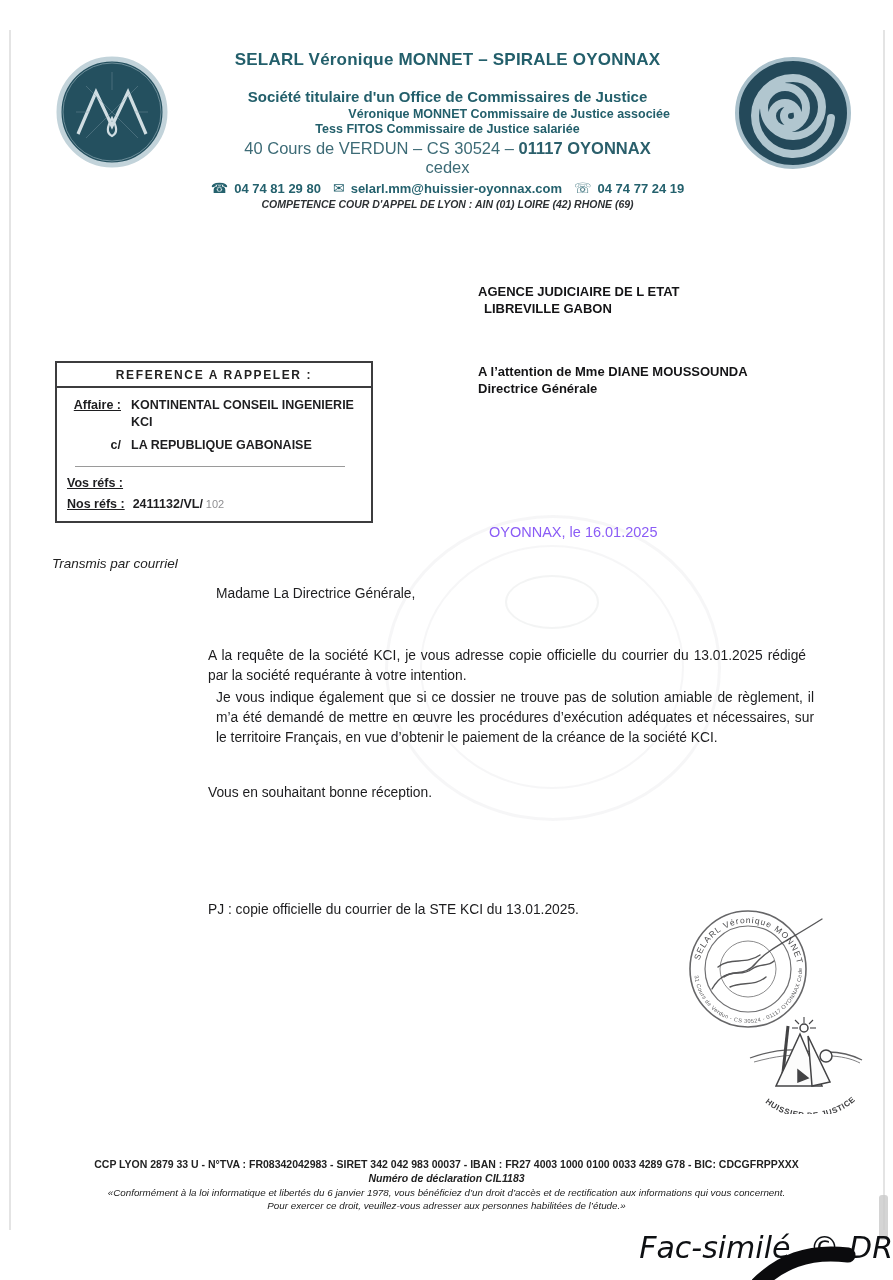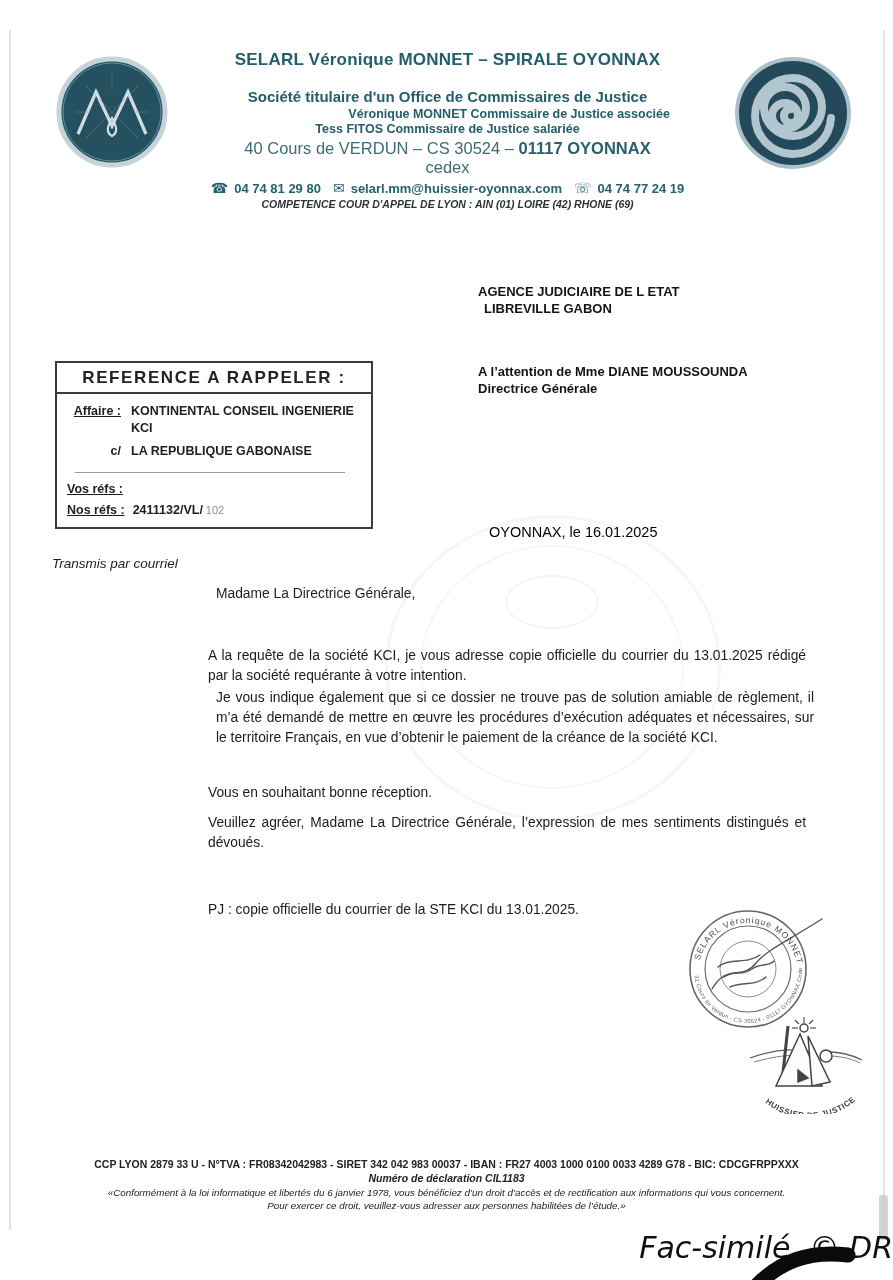--- a/index.html
+++ b/index.html
@@ -29,33 +29,33 @@
   
   .logo{position:absolute;}
 
   
   .recipient{left:478px;top:283px;width:330px;font-size:13px;font-weight:bold;line-height:17px;color:#141416;}
   .recipient .indent1{padding-left:6px;}
   .attention{left:478px;top:363px;width:340px;font-size:13px;font-weight:bold;line-height:17px;color:#141416;}
 
   
   .refbox{left:55px;top:361px;width:314px;border:2px solid #3c3c3e;background:rgba(255,255,255,.6);}
-  .refbox-title{border-bottom:2px solid #3c3c3e;text-align:center;font-size:17px;font-weight:bold;letter-spacing:1.6px;padding:5px 12px 4px;color:#222;}
+  .refbox-title{border-bottom:2px solid #3c3c3e;text-align:center;font-size:12px;font-weight:bold;letter-spacing:1.6px;padding:5px 12px 4px;color:#222;}
   .refbox-body{padding:7px 10px 8px;}
   .refrow{display:flex;font-size:12.5px;font-weight:bold;margin-top:2px;line-height:17px;}
   .reflabel{width:54px;text-align:right;margin-right:10px;flex:none;text-decoration:underline;}
   .reflabel.nound{text-decoration:none;}
   .refval{flex:1;}
   .refdivider{border-top:1.5px solid #9a9a9a;margin:12px 0 8px 8px;width:270px;}
   .refrow2{display:flex;font-size:12.5px;font-weight:bold;margin-top:4px;line-height:17px;}
   .reflabel2{text-decoration:underline;margin-right:8px;flex:none;}
   .refnote{color:#8f8f92;font-weight:400;font-size:11px;margin-left:3px;}
 
   
-  .dateline{left:489px;top:524px;font-size:14.5px;color:#000000;}
+  .dateline{left:489px;top:524px;font-size:14.5px;color:#8b5cf6;}
   .transmission{left:52px;top:556px;font-size:13.5px;font-style:italic;color:#222;}
   .salutation{left:216px;top:586px;font-size:13.8px;}
   .para{left:208px;width:598px;font-size:13.8px;line-height:20px;text-align:justify;color:#1c1c1e;}
   .p1{top:646px;}
   .p2{top:688px;margin-left:8px;}
   .p3{top:783px;text-align:left;}
   .p4{top:813px;}
   .enclosure{left:208px;top:902px;font-size:13.8px;color:#1c1c1e;}
 
   
@@ -157,21 +157,20 @@
       </div>
     </div>
   </div>
 
   <div class="abs dateline">OYONNAX, le 16.01.2025</div>
   <div class="abs transmission">Transmis par courriel</div>
   <div class="abs salutation">Madame La Directrice Générale,</div>
   <div class="abs para p1">A la requête de la société KCI, je vous adresse copie officielle du courrier du 13.01.2025 rédigé par la société requérante à votre intention.</div>
   <div class="abs para p2">Je vous indique également que si ce dossier ne trouve pas de solution amiable de règlement, il m’a été demandé de mettre en œuvre les procédures d’exécution adéquates et nécessaires, sur le territoire Français, en vue d’obtenir le paiement de la créance de la société KCI.</div>
   <div class="abs para p3">Vous en souhaitant bonne réception.</div>
-  <div class="abs para p4">Veuillez agréer, Madame La Directrice Générale, l’expression de mes sentiments distingués et dévoués.</div>
   <div class="abs enclosure">PJ : copie officielle du courrier de la STE KCI du 13.01.2025.</div>
 
   <svg class="abs" style="left:672px;top:903px;" width="160" height="140" viewBox="0 0 160 140">
     <defs>
       <path id="sealTop" d="M 26 70 A 50 50 0 0 1 126 70" fill="none"></path>
       <path id="sealBottom" d="M 22 66 A 54 54 0 0 0 130 66" fill="none"></path>
     </defs>
     <circle cx="76" cy="66" r="58" fill="none" stroke="#4b4b4d" stroke-width="1.6" opacity=".85"></circle>
     <circle cx="76" cy="66" r="43" fill="none" stroke="#4b4b4d" stroke-width="1.2" opacity=".8"></circle>
     <circle cx="76" cy="66" r="28" fill="none" stroke="#58585a" stroke-width="1" opacity=".7"></circle>

